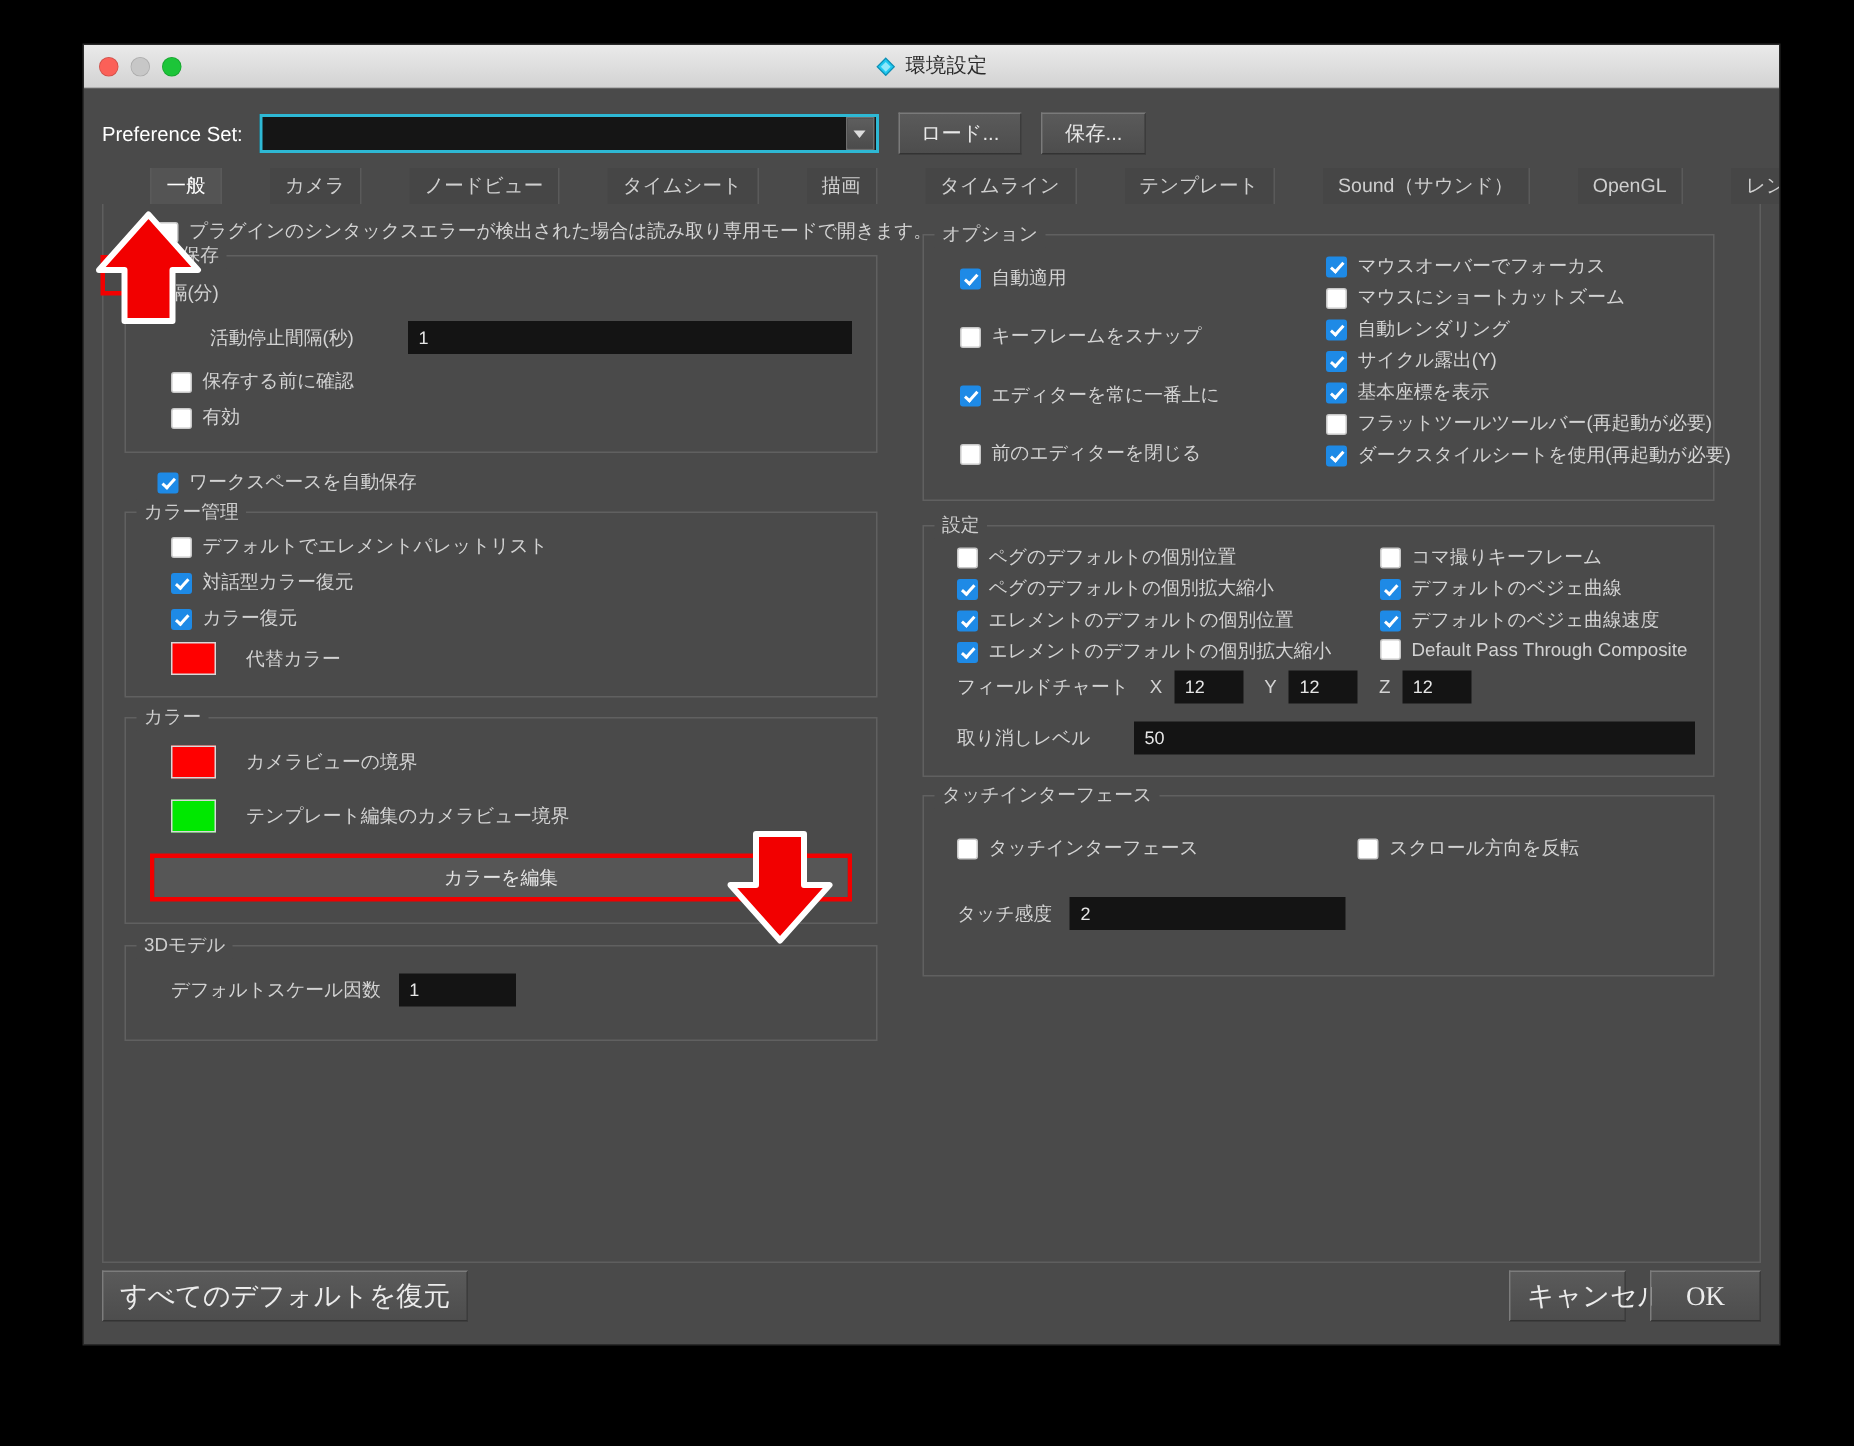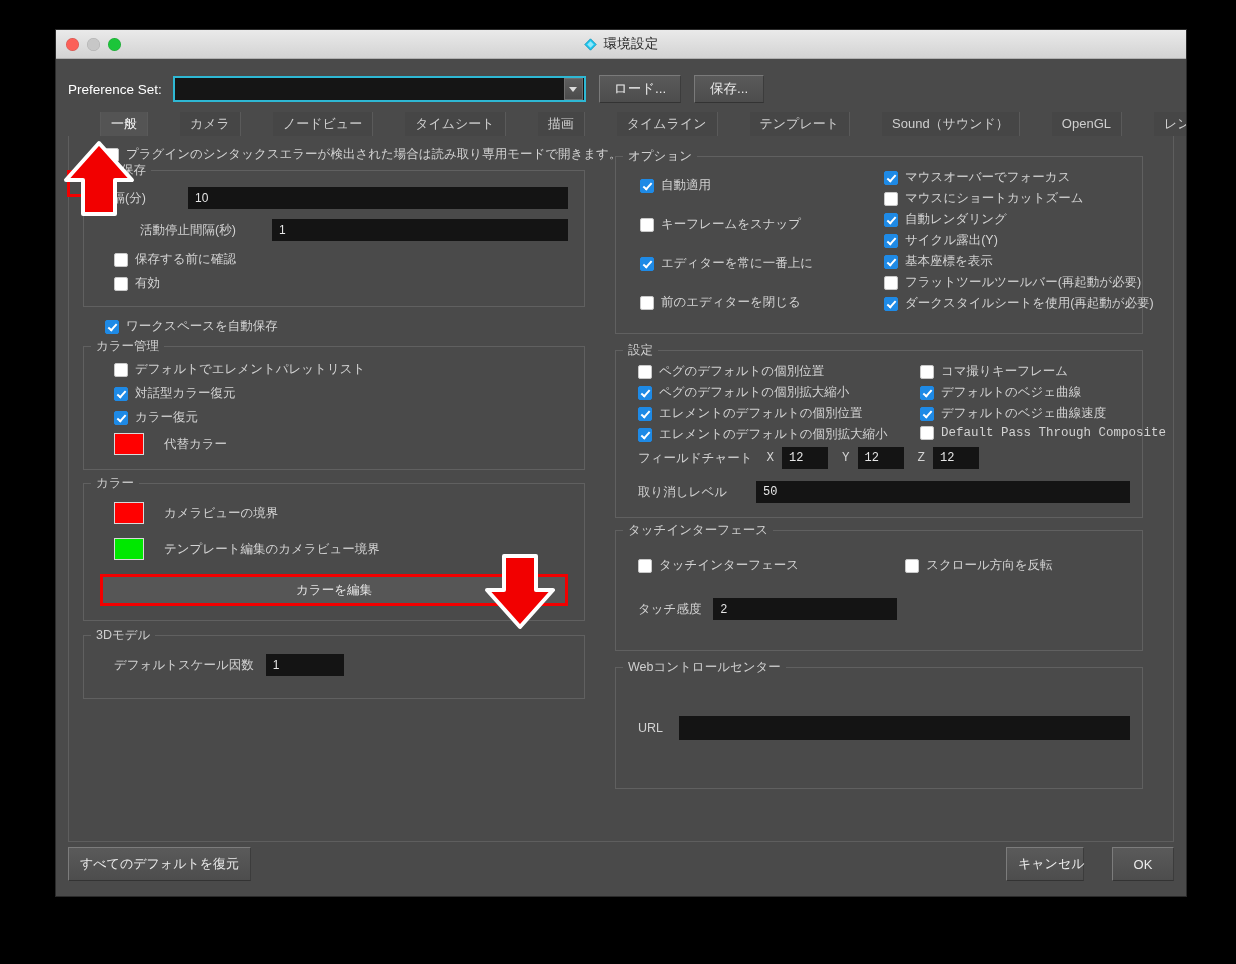--- a/index.html
+++ b/index.html
@@ -178,26 +178,26 @@
   .btn-outline { position: relative; border: 3px solid #f20000; padding: 0; }
 
   
   #bottom {
     position: absolute; left: 12px; right: 12px; bottom: 12px; height: 38px;
   }
   .botbtn {
     position: absolute; top: 0; height: 34px;
     background: linear-gradient(#5a5a5a, #4d4d4d);
     border: 1px solid #7c7c7c; border-bottom-color:#333; border-right-color:#3c3c3c;
-    color: #ececec; font-size: 13px; font-family: Liberation Sans, sans-serif;
+    color: #ececec; font-size: 18px; font-family: Liberation Serif, serif;
     padding: 0 11px; cursor: pointer; white-space: nowrap;
   }
   #btn-restore { left: 0; }
   #btn-cancel  { right: 90px; width: 78px; }
-  #btn-ok      { right: 0; width: 62px; }
+  #btn-ok      { right: 0; width: 74px; }
 
   
   .arrow { position: absolute; z-index: 50; pointer-events: none; }
 </style>
 </head>
 <body>
 
 <div id="window">
 
   <div id="titlebar">
@@ -253,21 +253,20 @@
         <div class="cbrow" style="margin-top:2px; margin-left:22px;">
           <span class="cb" id="cb-plugin"></span>
           <span class="cblabel">プラグインのシンタックスエラーが検出された場合は読み取り専用モードで開きます。</span>
         </div>
 
         <div class="group" style="margin-top:7px;">
           <span class="gtitle">自動保存</span>
           <div class="gbody" style="padding:16px 16px 12px 16px;">
             <div class="row" style="margin-bottom:10px;">
               <span class="lbl" style="width:88px;">間隔(分)</span>
-              <input class="field" style="flex: 1 1 0%;" value="10">
             </div>
             <div class="row" style="margin-bottom:10px;">
               <span class="lbl" style="width:132px;margin-left:40px;">活動停止間隔(秒)</span>
               <input class="field" style="flex: 1 1 0%;" value="1">
             </div>
             <div class="cbrow" style="margin-left:14px;">
               <span class="cb" id="cb-as0"></span>
               <span class="cblabel">保存する前に確認</span>
             </div>
             <div class="cbrow" style="margin-left:14px; margin-bottom:2px;">
@@ -383,21 +382,21 @@
                 <div class="cbrow" style="margin-bottom: 4px; align-items: center;">
                   <span class="cb on"></span>
                   <span class="cblabel">ダークスタイルシートを使用(再起動が必要)</span>
                 </div>
               </div>
           </div>
         </div>
 
         <div class="group" style="margin-top:16px;">
           <span class="gtitle">設定</span>
-          <div class="gbody" style="padding:12px 12px 14px 12px;font-family:Liberation Mono, monospace;">
+          <div class="gbody" style="padding:12px 12px 14px 12px;">
             <div style="position:relative; height:82px;">
               <div id="set-left" style="position:absolute; left:10px; top:0;">
                   <div class="cbrow" style="margin-bottom: 4px;">
                     <span class="cb"></span>
                     <span class="cblabel">ペグのデフォルトの個別位置</span>
                   </div>
                   <div class="cbrow" style="margin-bottom: 4px;">
                     <span class="cb on"></span>
                     <span class="cblabel">ペグのデフォルトの個別拡大縮小</span>
                   </div>
@@ -454,29 +453,20 @@
               <span class="cb" id="cb-t1" style="margin-left:106px;"></span>
               <span class="cblabel">スクロール方向を反転</span>
             </div>
             <div class="row" style="margin-left:10px; margin-top:24px;">
               <span class="lbl">タッチ感度</span>
               <input class="field" style="width: 184px; margin-left: 12px;" value="2">
             </div>
           </div>
         </div>
 
-        <div class="group" style="margin-top:16px;">
-          <span class="gtitle">Webコントロールセンター</span>
-          <div class="gbody" style="padding:48px 12px 48px 12px;">
-            <div class="row" style="margin-left:10px;">
-              <span class="lbl">URL</span>
-              <input class="field" style="flex: 1 1 0%; margin-left: 16px; height: 24px;" value="">
-            </div>
-          </div>
-        </div>
       </div>
     </div>
 
     <div id="bottom">
       <button class="botbtn" id="btn-restore">すべてのデフォルトを復元</button>
       <button class="botbtn" id="btn-cancel">キャンセル</button>
       <button class="botbtn" id="btn-ok">OK</button>
     </div>
   </div>
 </div>

